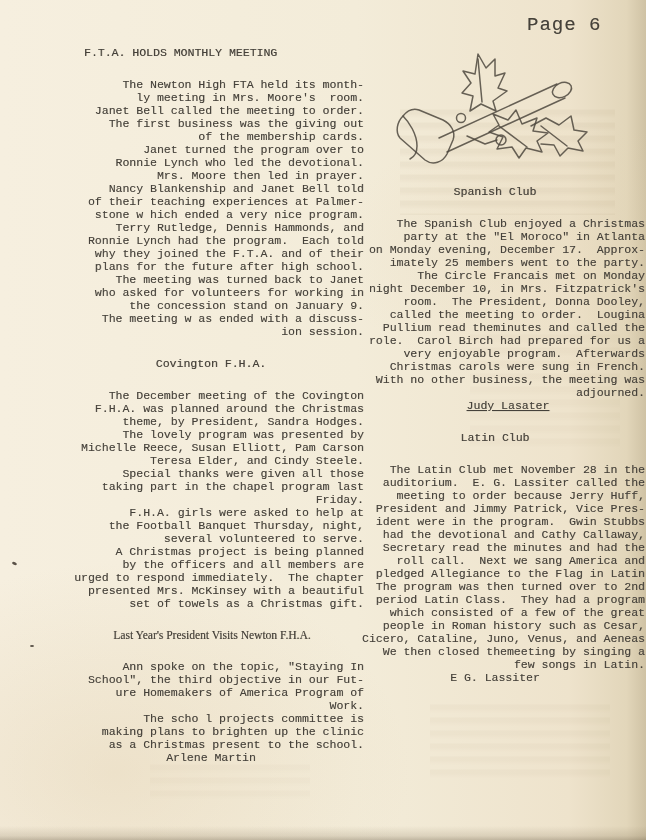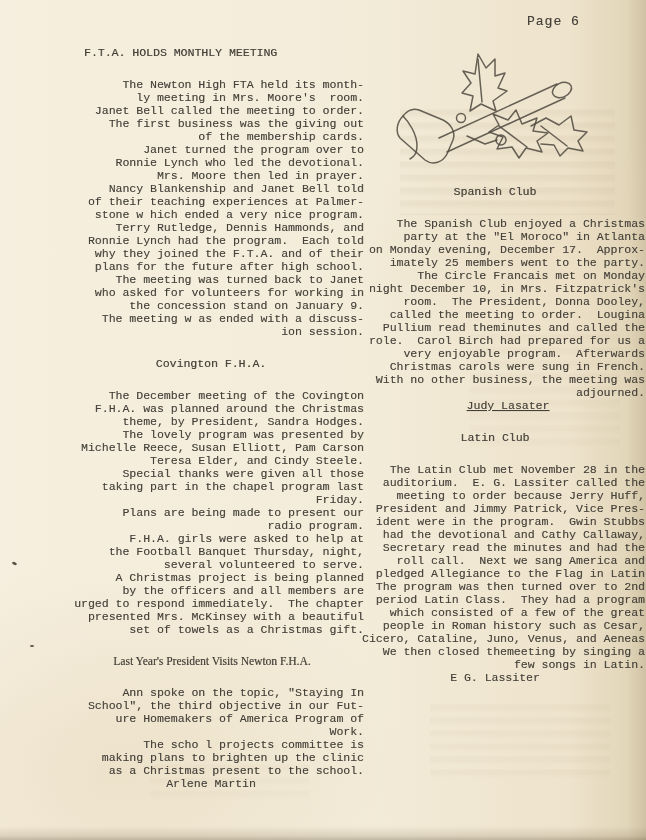--- a/index.html
+++ b/index.html
@@ -16,21 +16,21 @@
     font-family:"Liberation Mono","DejaVu Sans Mono",monospace;
     color:#45413a;
   }
   .page::after{ 
     content:"";position:absolute;left:0;right:0;bottom:0;height:14px;
     background:linear-gradient(180deg, rgba(0,0,0,0) 0%, rgba(120,104,78,0.18) 70%, rgba(90,76,52,0.32) 100%);
     pointer-events:none;
   }
   .pagenum{
     position:absolute;top:14px;left:527px;
-    font-size:13px;letter-spacing:1px;
+    font-size:19px;letter-spacing:1px;
     text-shadow:0.3px 0.3px 0 rgba(70,64,55,0.4);
   }
   .col{position:absolute;top:46px;}
   .col.left{left:58px;width:306px;}
   .col.right{left:345px;top:8px;width:300px;}
   p.body{
     margin:0;white-space:pre;
     font-size:11.5px;line-height:13px;
     text-shadow:0.3px 0.3px 0 rgba(70,64,55,0.35);
     text-align:right;
@@ -114,22 +114,20 @@
       <h2 class="head">Covington F.H.A.</h2>
       <p class="body">    The December meeting of the Covington
 F.H.A. was planned around the Christmas
 theme, by President, Sandra Hodges.</p>
       <p class="body">    The lovely program was presented by
 Michelle Reece, Susan Elliott, Pam Carson
 Teresa Elder, and Cindy Steele.</p>
       <p class="body">    Special thanks were given all those
 taking part in the chapel program last
 Friday.</p>
-      <p class="body">    Plans are being made to present our
-radio program.</p>
       <p class="body">    F.H.A. girls were asked to help at
 the Football Banquet Thursday, night,
 several volunteered to serve.</p>
       <p class="body">    A Christmas project is being planned
 by the officers and all members are
 urged to respond immediately.  The chapter
 presented Mrs. McKinsey with a beautiful
 set of towels as a Christmas gift.</p>
     </article>
 

